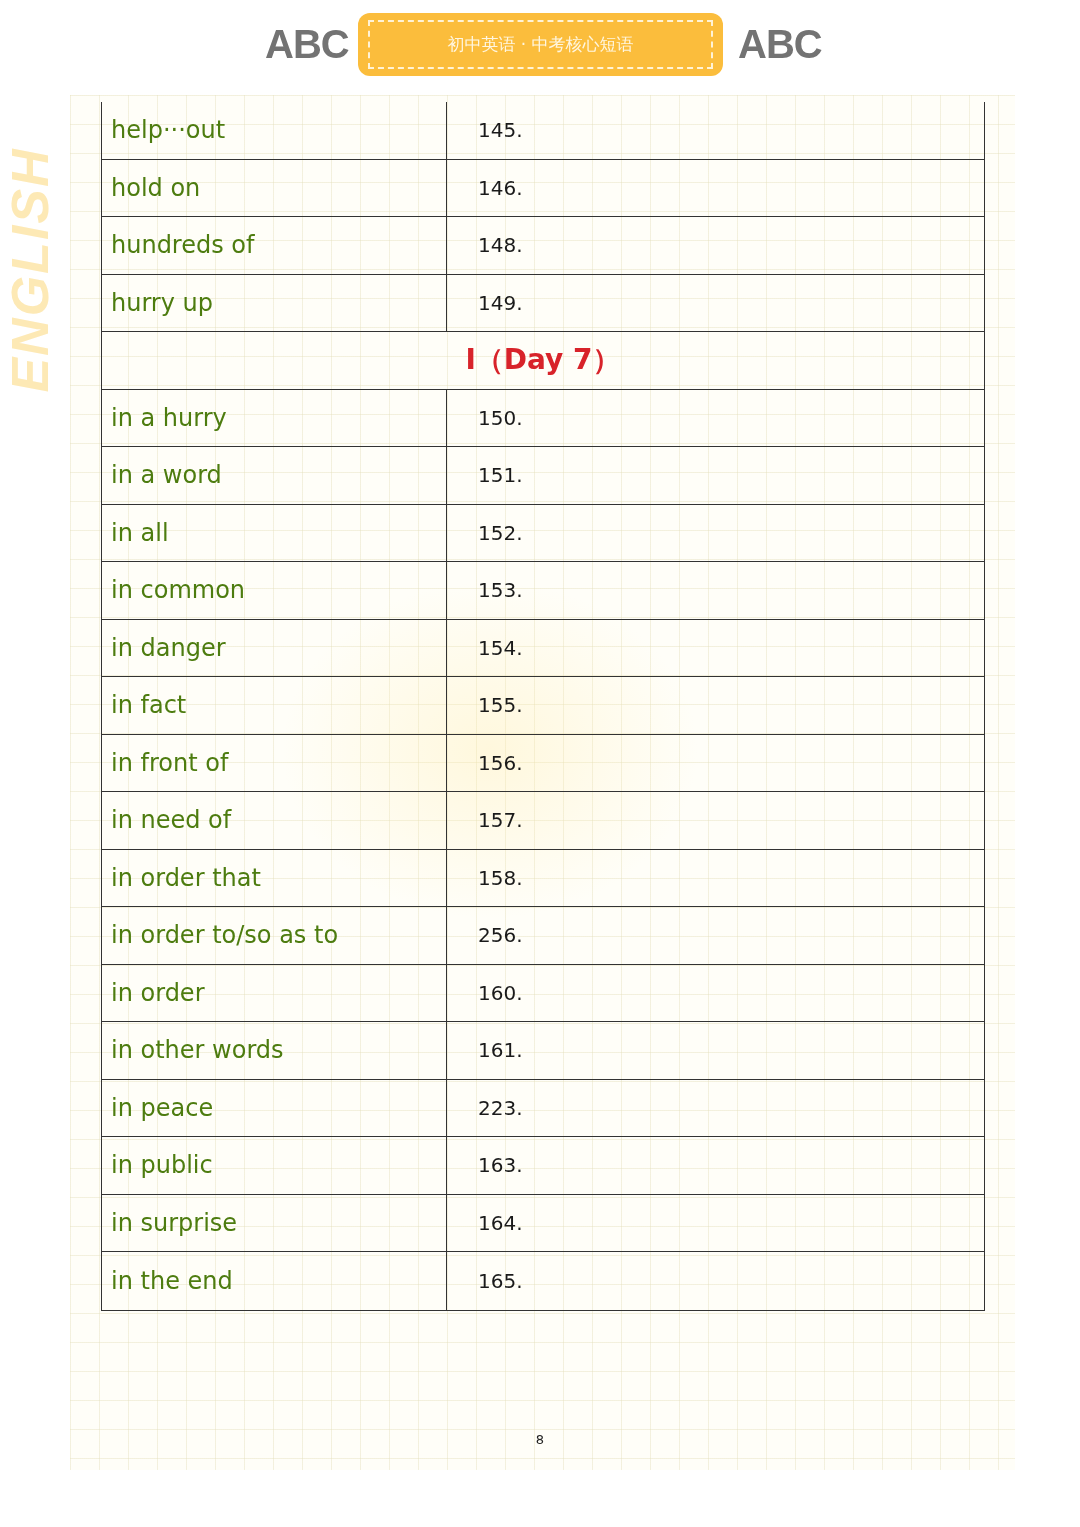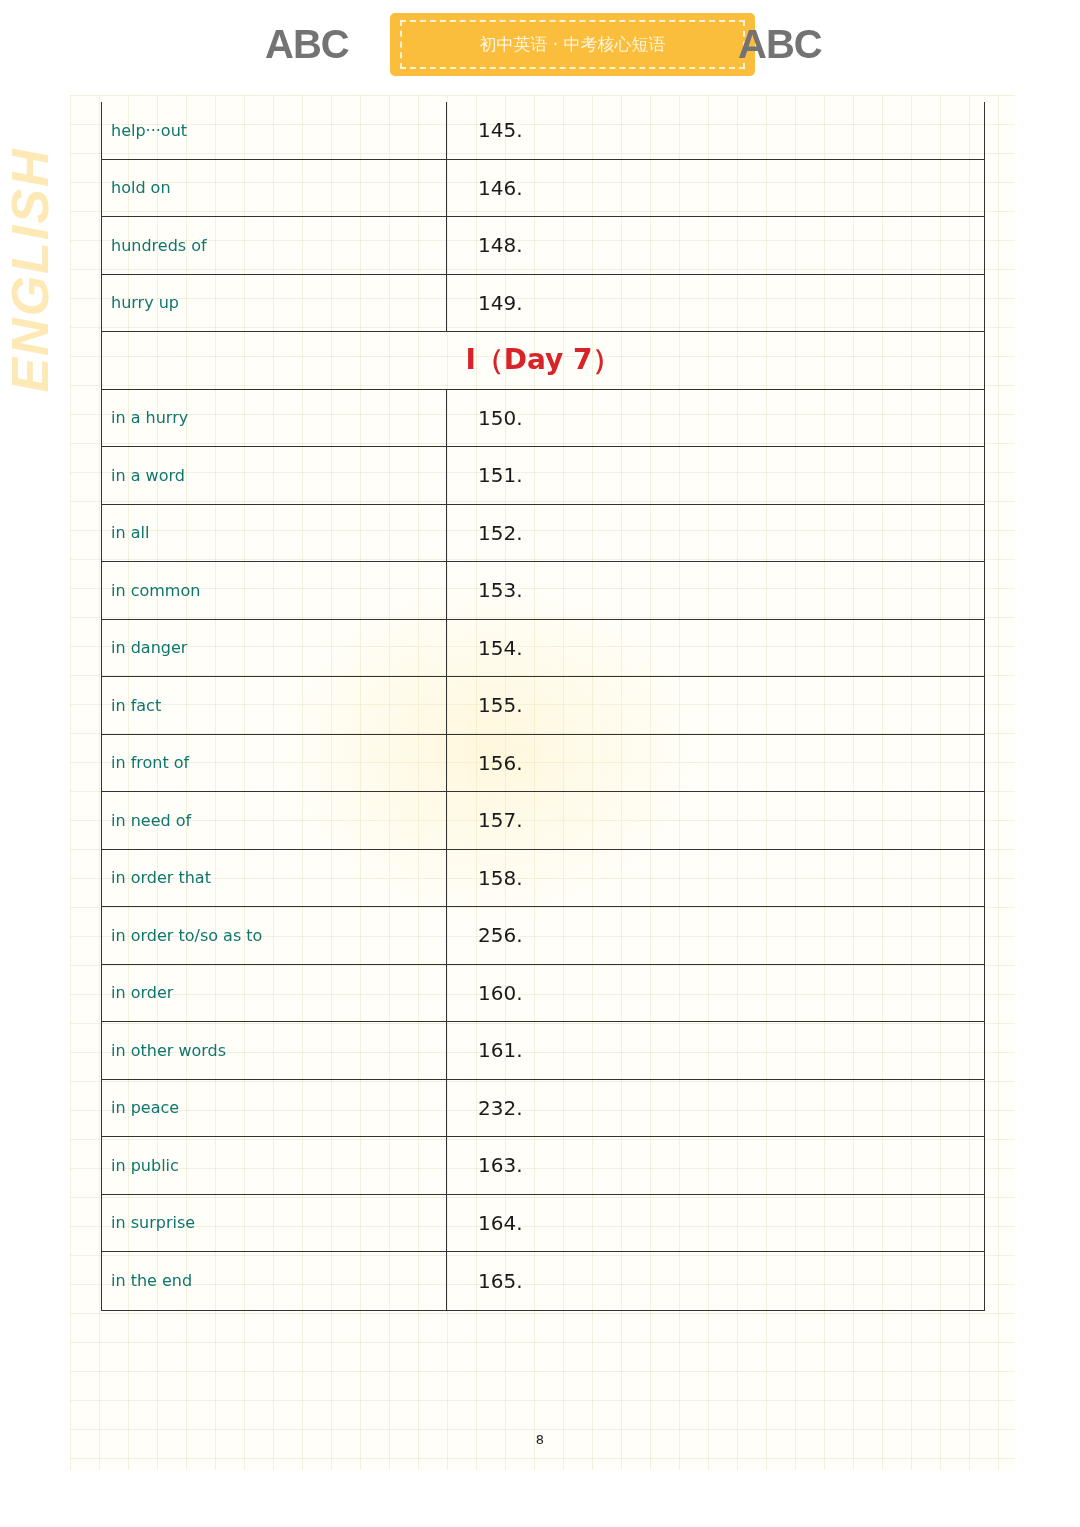--- a/index.html
+++ b/index.html
@@ -23,23 +23,22 @@
   }
   .abc {
     position: absolute; top: 22px; font-size: 40px; font-weight: bold;
     color: #737373; letter-spacing: -1px;
     font-family: "Liberation Sans", sans-serif;
   }
   .abc.left { left: 265px; }
   .abc.right { left: 738px; }
   .banner {
     position: absolute; left: 358px; top: 13px; width: 365px; height: 63px;
-    background: #fbbd3c; border-radius: 5px; box-sizing: border-box;
+    background: #fbbd3c; border-radius: 12px; box-sizing: border-box;
     padding: 7px 10px;
-    margin-left: 32px;
   }
   .banner-inner {
     width: 100%; height: 100%; box-sizing: border-box;
     border: 2px dashed #fff3d6;
     display: flex; align-items: center; justify-content: center;
     color: #fff6e0; font-size: 17px;
   }
   .side-english {
     position: absolute; left: 5px; top: 150px; width: 50px; height: 240px;
     display: flex; align-items: center; justify-content: center;
@@ -56,21 +55,21 @@
     border-bottom: 1.5px solid #333; box-sizing: border-box;
   }
   .row {
     display: flex; height: 57.5px; box-sizing: border-box;
     border-bottom: 1.5px solid #333;
   }
   .row:last-child { border-bottom: none; }
   .cell-phrase {
     width: 345px; border-right: 1.5px solid #333; box-sizing: border-box;
     padding-left: 9px; display: flex; align-items: center;
-    font-size: 16px; color: #0f766e;
+    font-size: 24px; color: #4d7c0f;
   }
   .cell-num {
     flex: 1; padding-left: 8px; display: flex; align-items: center;
     font-size: 20px; color: #1a1a1a; margin-left: 23px;
   }
   .section-row {
     justify-content: center; align-items: center;
     color: #d8232a; font-size: 28px; font-weight: bold;
   }
   .page-number {
@@ -159,21 +158,21 @@
   <div class="row">
     <div class="cell-phrase">in order</div>
     <div class="cell-num">160.</div>
   </div>
   <div class="row">
     <div class="cell-phrase">in other words</div>
     <div class="cell-num">161.</div>
   </div>
   <div class="row">
     <div class="cell-phrase">in peace</div>
-    <div class="cell-num">232.</div>
+    <div class="cell-num">223.</div>
   </div>
   <div class="row">
     <div class="cell-phrase">in public</div>
     <div class="cell-num">163.</div>
   </div>
   <div class="row">
     <div class="cell-phrase">in surprise</div>
     <div class="cell-num">164.</div>
   </div>
   <div class="row">

